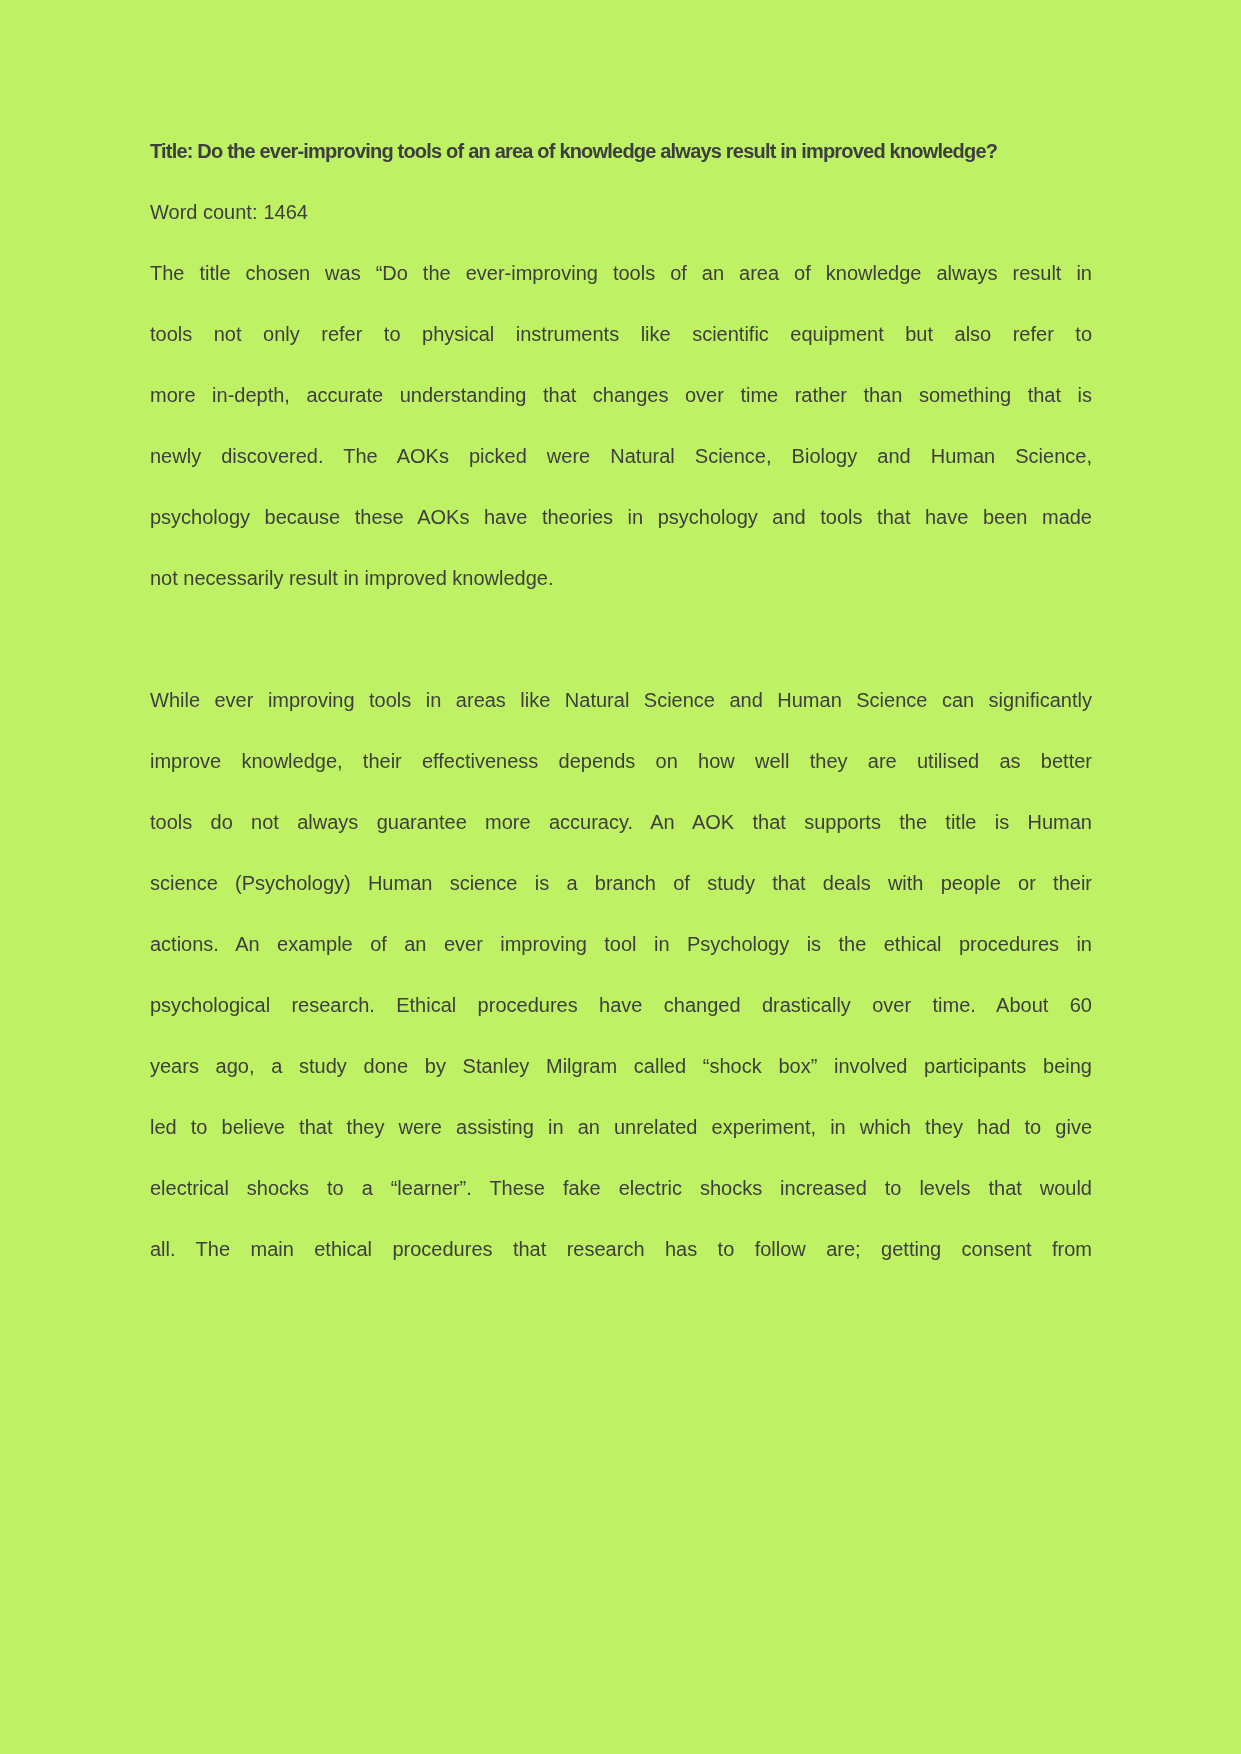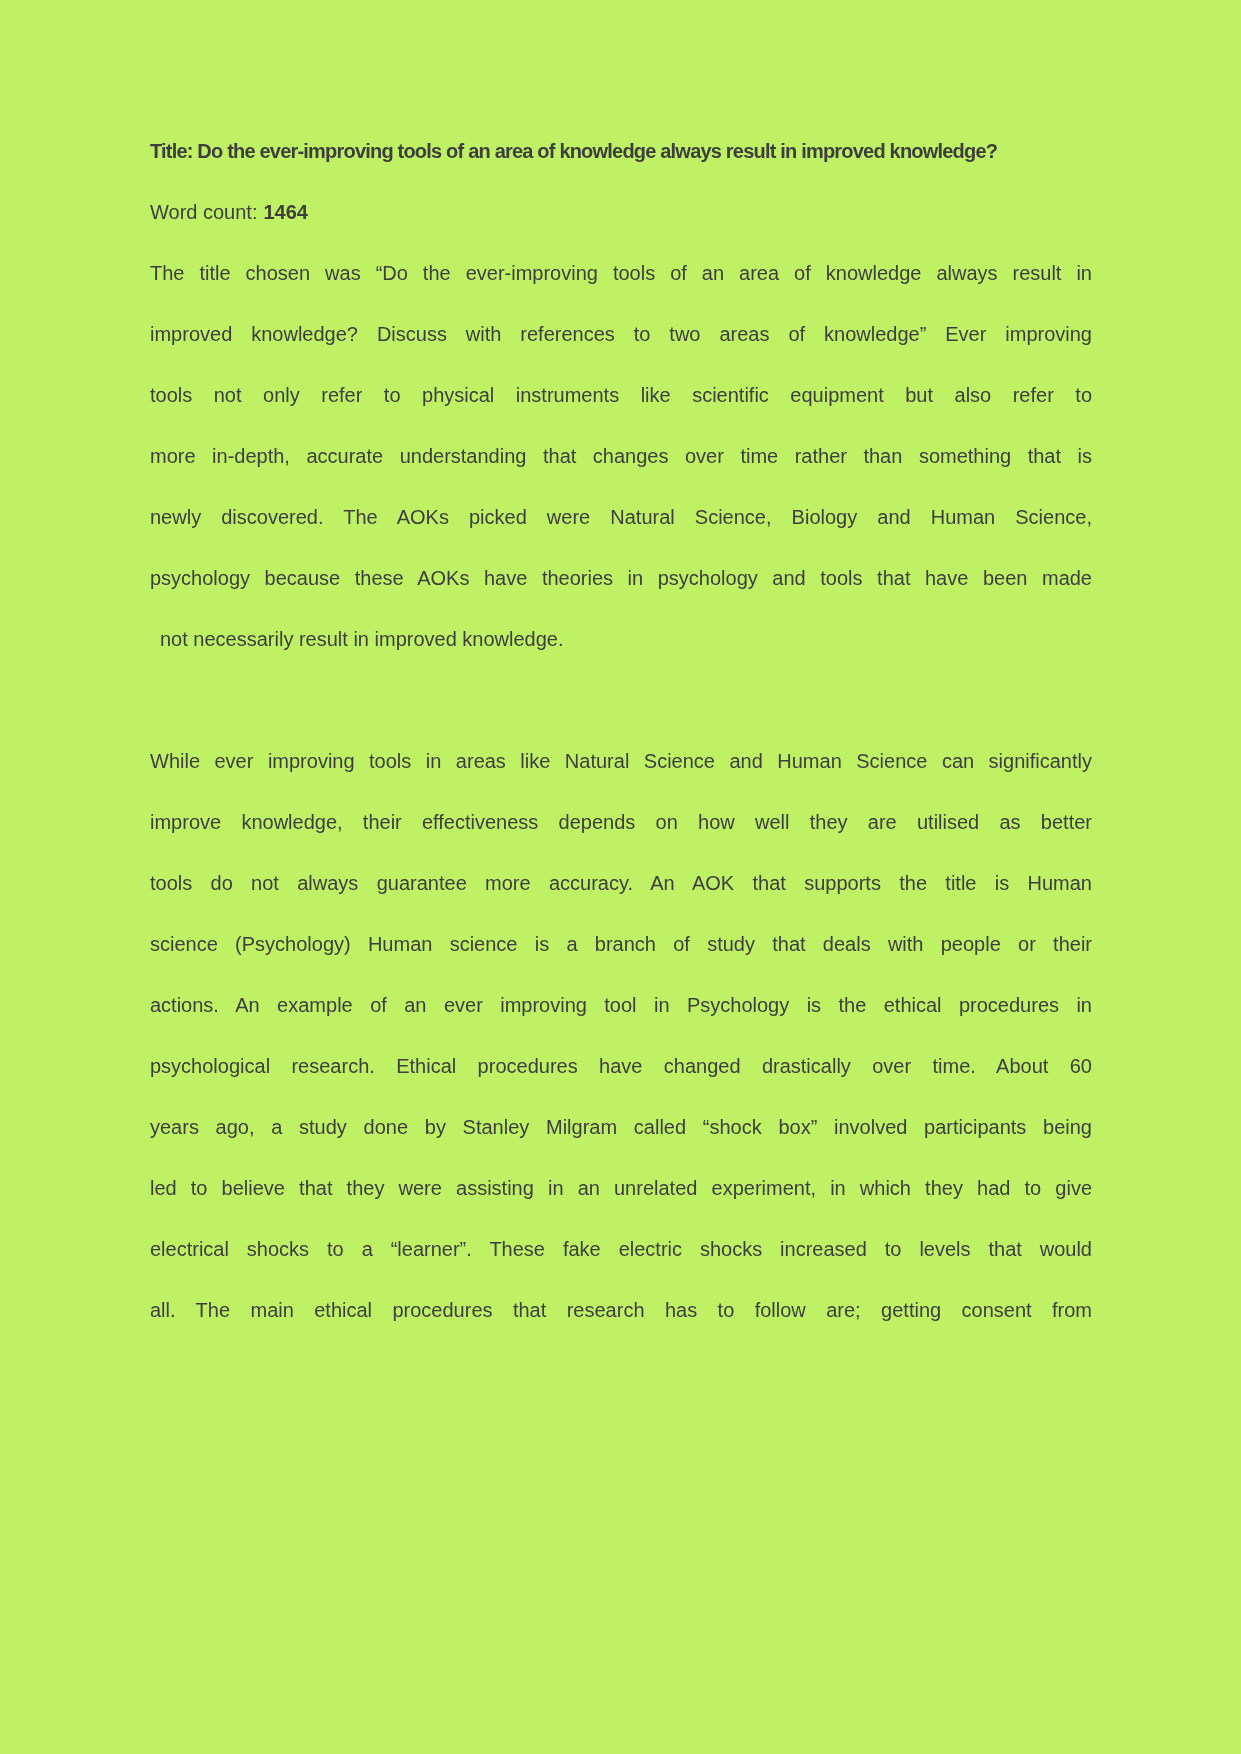--- a/index.html
+++ b/index.html
@@ -21,60 +21,58 @@
     overflow: hidden;
   }
   .line {
     text-align: justify;
     text-align-last: justify;
     min-height: 61px;
   }
   .line.natural {
     text-align: left;
     text-align-last: left;
-    margin-left: 10px;
   }
   .title-line {
     font-weight: bold;
     letter-spacing: -0.8px;
     white-space: nowrap;
     text-align: left;
     text-align-last: left;
     min-height: 61px;
   }
   .wc-line {
     text-align: left;
     text-align-last: left;
     min-height: 61px;
   }
   .wc-label {
     font-weight: normal;
   }
   .wc-value {
     margin-left: 6px;
-    font-weight: bold;
+    font-weight: normal;
   }
   .spacer {
     height: 61px;
   }
 </style>
 </head>
 <body>
 
 <div class="page">
 
   <div class="title-line">Title: Do the ever-improving tools of an area of knowledge always result in improved knowledge?</div>
 
   <div class="wc-line">
     <span class="wc-label">Word count:</span><span class="wc-value">1464</span>
   </div>
 
   <div>
     <div class="line">The title chosen was “Do the ever-improving tools of an area of knowledge always result in</div>
-    <div class="line">improved knowledge? Discuss with references to two areas of knowledge” Ever improving</div>
     <div class="line">tools not only refer to physical instruments like scientific equipment but also refer to</div>
     <div class="line">more in-depth, accurate understanding that changes over time rather than something that is</div>
     <div class="line">newly discovered. The AOKs picked were Natural Science, Biology and Human Science,</div>
     <div class="line">psychology because these AOKs have theories in psychology and tools that have been made</div>
     <div class="line natural">not necessarily result in improved knowledge.</div>
   </div>
 
   <div class="spacer"></div>
 
   <div>

